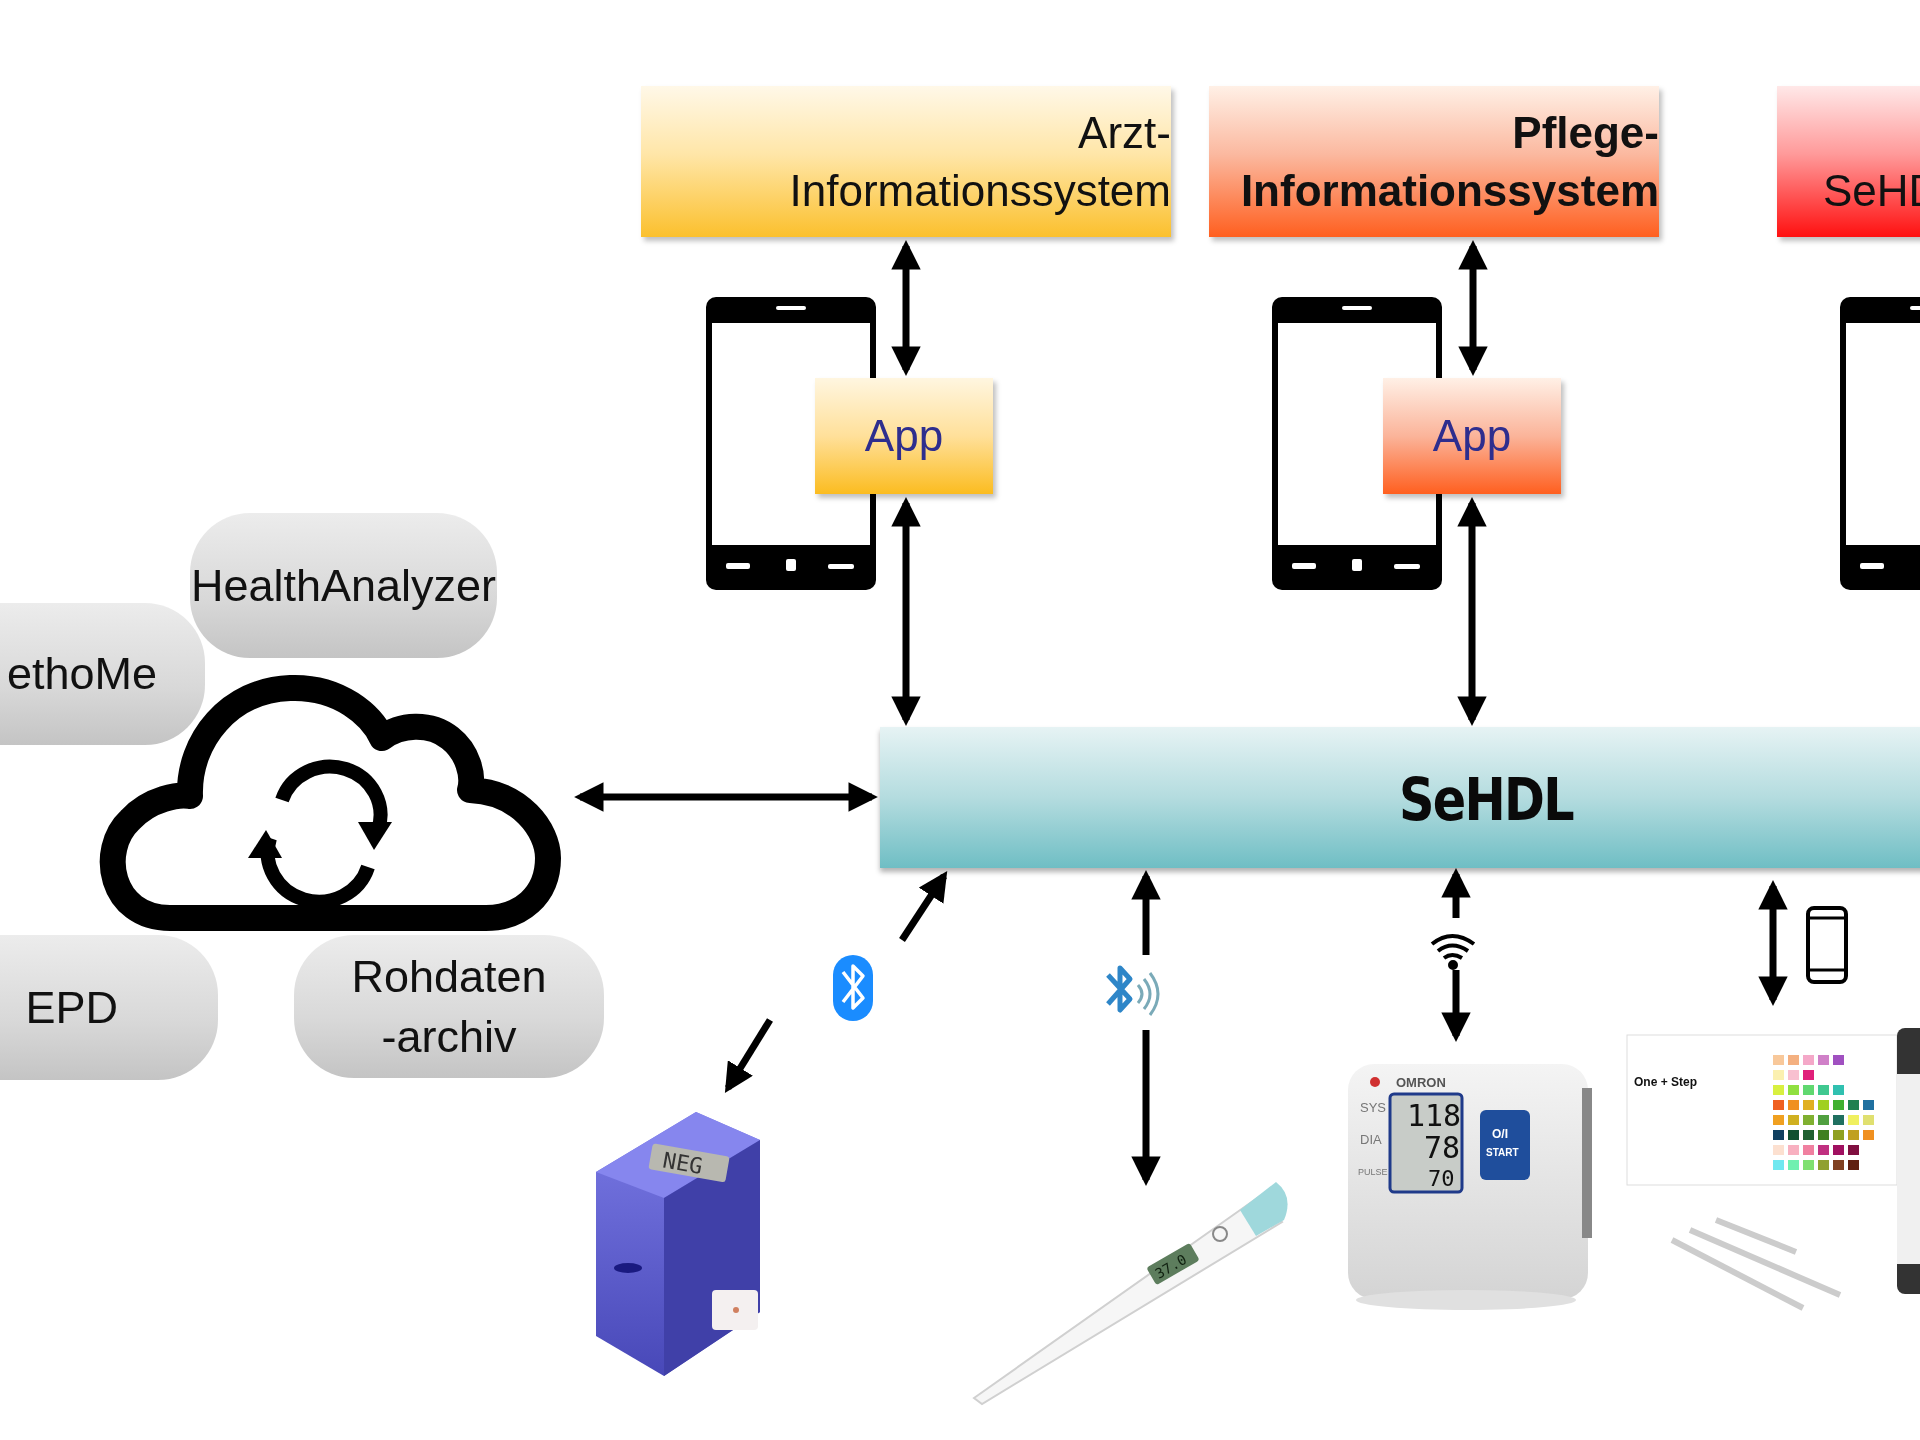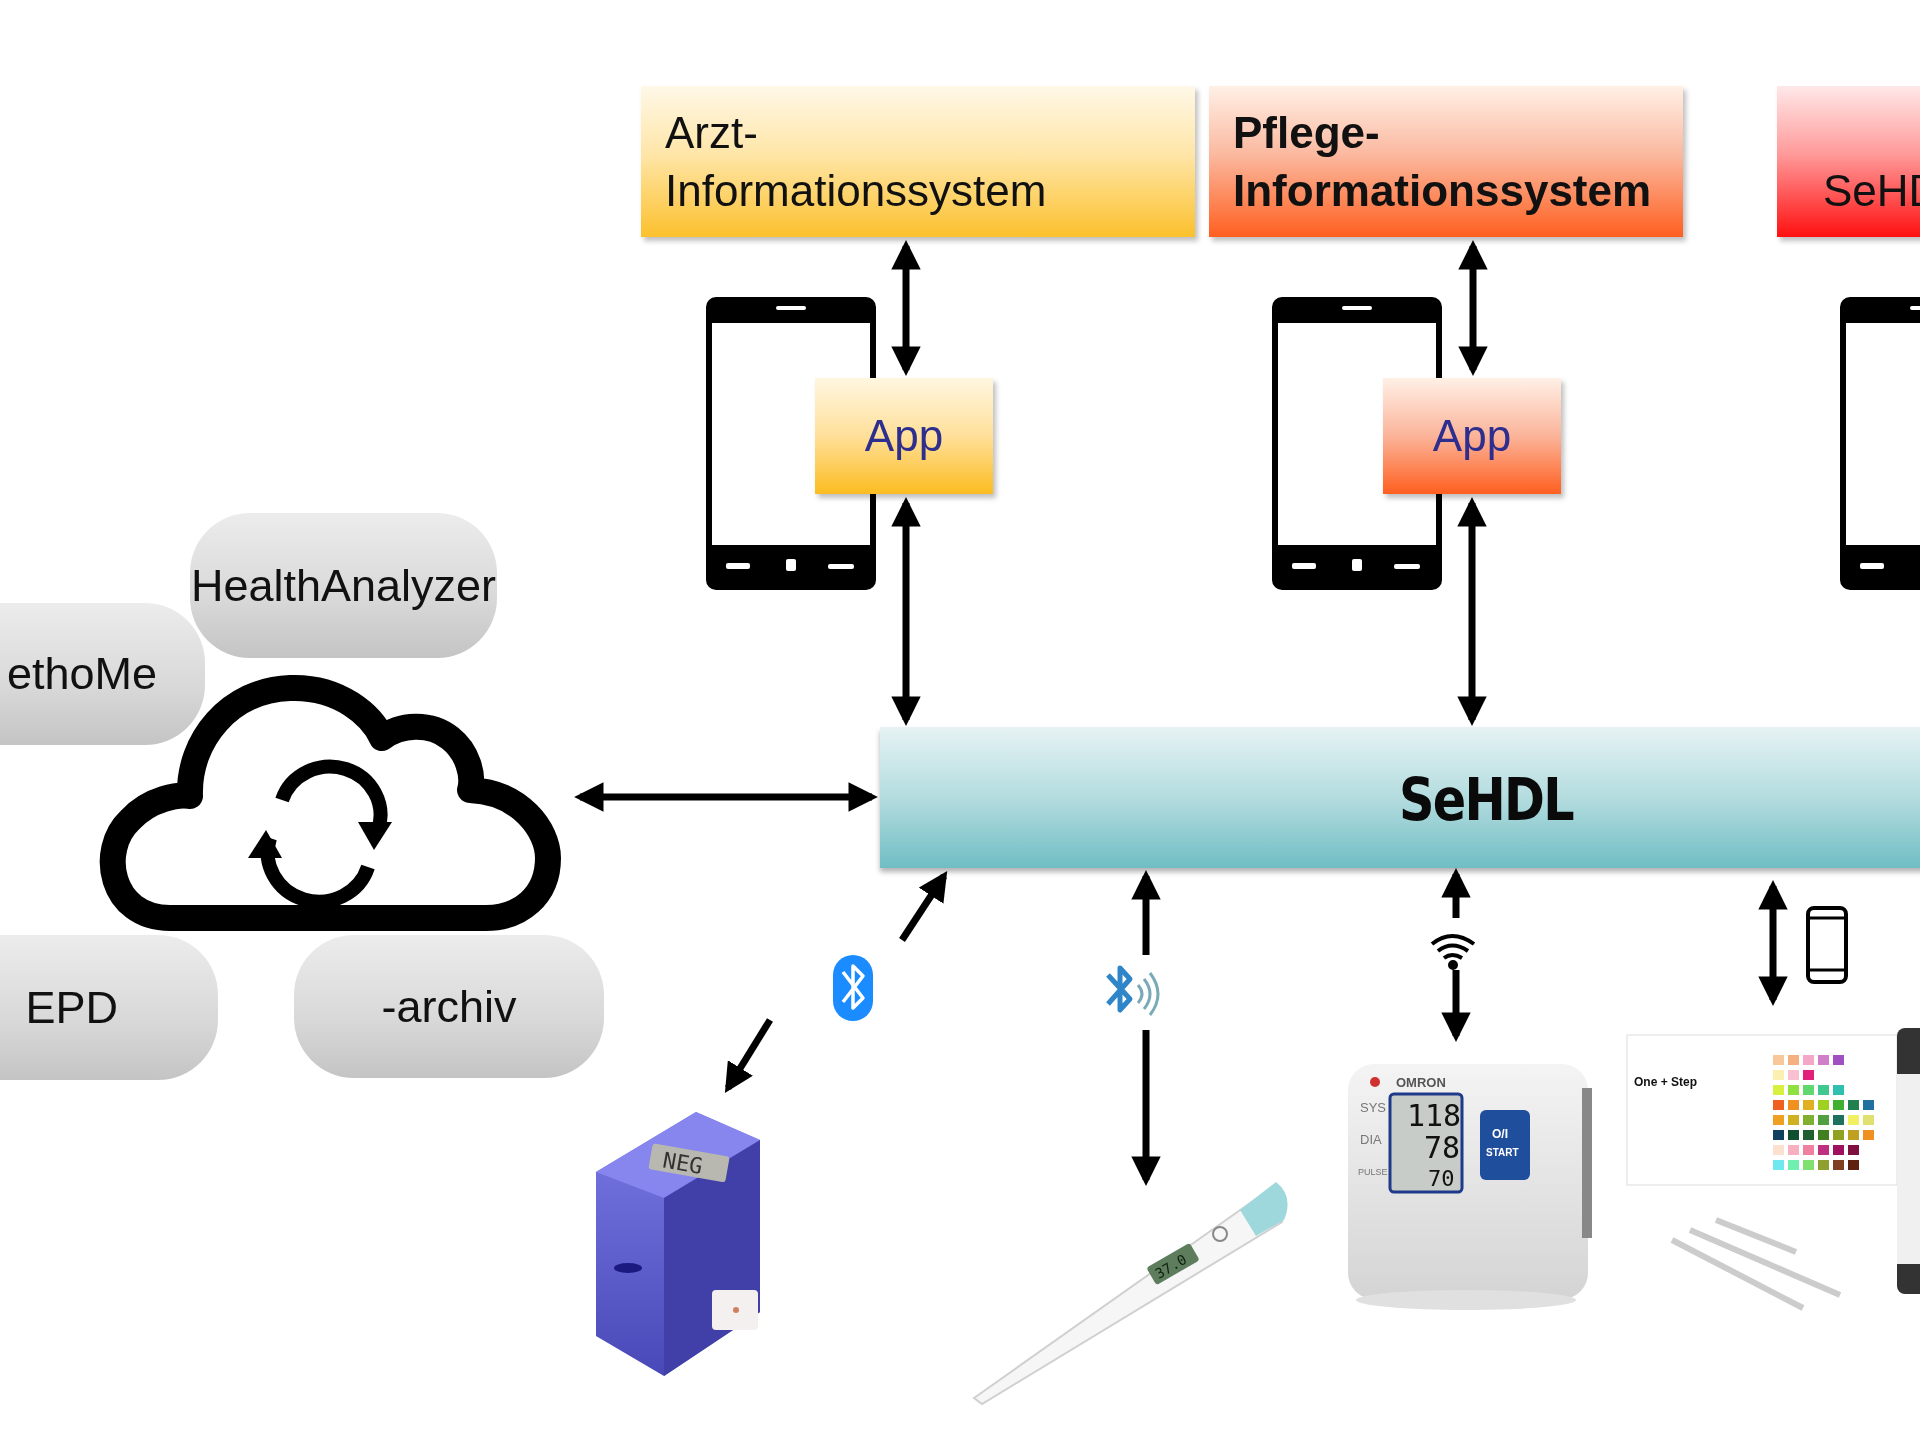--- a/index.html
+++ b/index.html
@@ -1,18 +1,18 @@
 <!DOCTYPE html>
 <html><head>
 <meta charset="utf-8">
 <style>
   html,body{margin:0;padding:0;background:#ffffff;}
   body{width:1920px;height:1440px;position:relative;overflow:hidden;font-family:"Liberation Sans",sans-serif;}
-  .sysbox{position:absolute;top:86px;height:151px;display:flex;flex-direction:column;align-items:flex-start;justify-content:center;
-    font-size:44px;line-height:58px;color:#111;box-shadow:3px 4px 5px rgba(0,0,0,0.25);text-align:center;padding-left:24px;}
+  .sysbox{position:absolute;top:86px;height:151px;display:flex;flex-direction:column;align-items:flex-end;justify-content:center;
+    font-size:44px;line-height:58px;color:#111;box-shadow:3px 4px 5px rgba(0,0,0,0.25);text-align:center;}
   .sys-arzt{left:641px;width:530px;background:linear-gradient(to bottom,#fff8e8 0%,#ffe6a8 45%,#fbc02d 100%);}
   .sys-pflege{left:1209px;width:450px;background:linear-gradient(to bottom,#fff0e6 0%,#fbb9a0 45%,#ff5f1f 100%);font-weight:bold;}
   .sys-third{left:1777px;width:180px;background:linear-gradient(to bottom,#ffe8e8 0%,#ff9a9a 45%,#ff1010 100%);align-items:flex-start;padding-left:46px;box-sizing:border-box;}
   .appbox{position:absolute;top:378px;width:178px;height:116px;display:flex;align-items:center;justify-content:center;
     font-size:44px;color:#2e2e8e;box-shadow:3px 4px 5px rgba(0,0,0,0.25);}
   .app-arzt{left:815px;background:linear-gradient(to bottom,#fff6e0 0%,#ffe09a 50%,#fbbc20 100%);}
   .app-pflege{left:1383px;background:linear-gradient(to bottom,#fff0e6 0%,#fbb49a 50%,#ff5f1f 100%);}
   .sehdl{position:absolute;left:880px;top:727px;width:1060px;height:141px;
     background:linear-gradient(to bottom,#e6f3f4 0%,#b4dcdf 50%,#6fbec4 100%);box-shadow:0 4px 5px rgba(0,0,0,0.3);}
   .sehdl-label{position:absolute;left:1366px;top:766px;width:240px;text-align:center;font-family:"DejaVu Sans",sans-serif;
@@ -237,14 +237,15 @@
 <div class="pill" style="left:-90px;top:603px;width:295px;height:142px;justify-content:flex-end;padding-right:48px;box-sizing:border-box;">
   <span>ethoMe</span>
 </div>
 <div class="pill" style="left:-90px;top:768px;width:190px;height:142px;justify-content:flex-end;padding-right:58px;box-sizing:border-box;z-index:-1;">
   <span>TA</span>
 </div>
 <div class="pill" style="left:-90px;top:935px;width:308px;height:145px;justify-content:flex-end;padding-right:100px;box-sizing:border-box;">
   <span>EPD</span>
 </div>
 <div class="pill" style="left:294px;top:935px;width:310px;height:143px;flex-direction:column;">
+  <span>Rohdaten</span>
   <span>-archiv</span>
 </div>
 
 </body></html>

